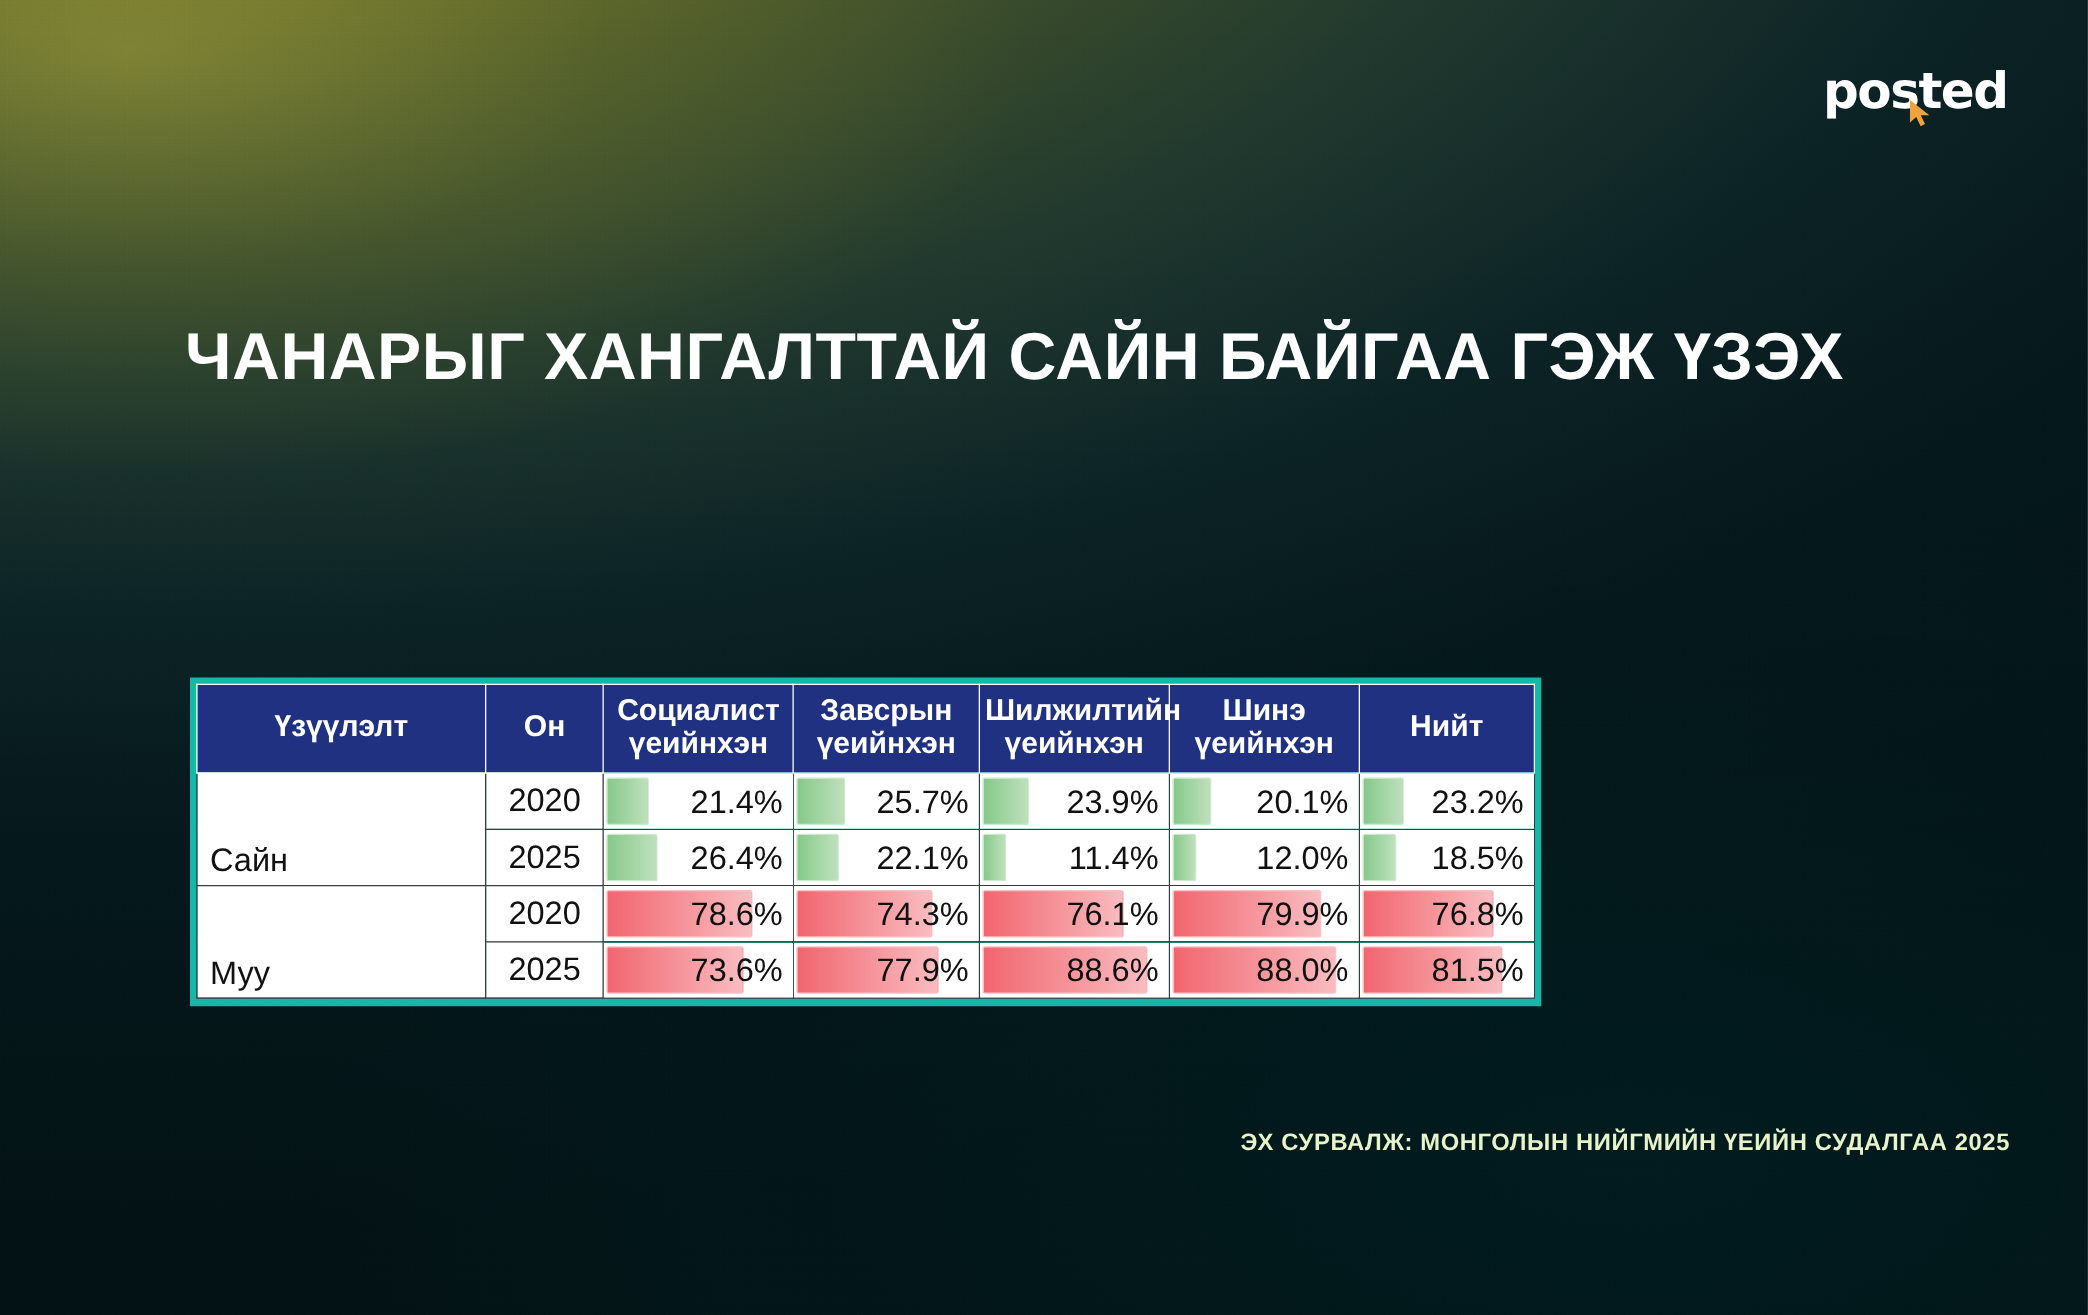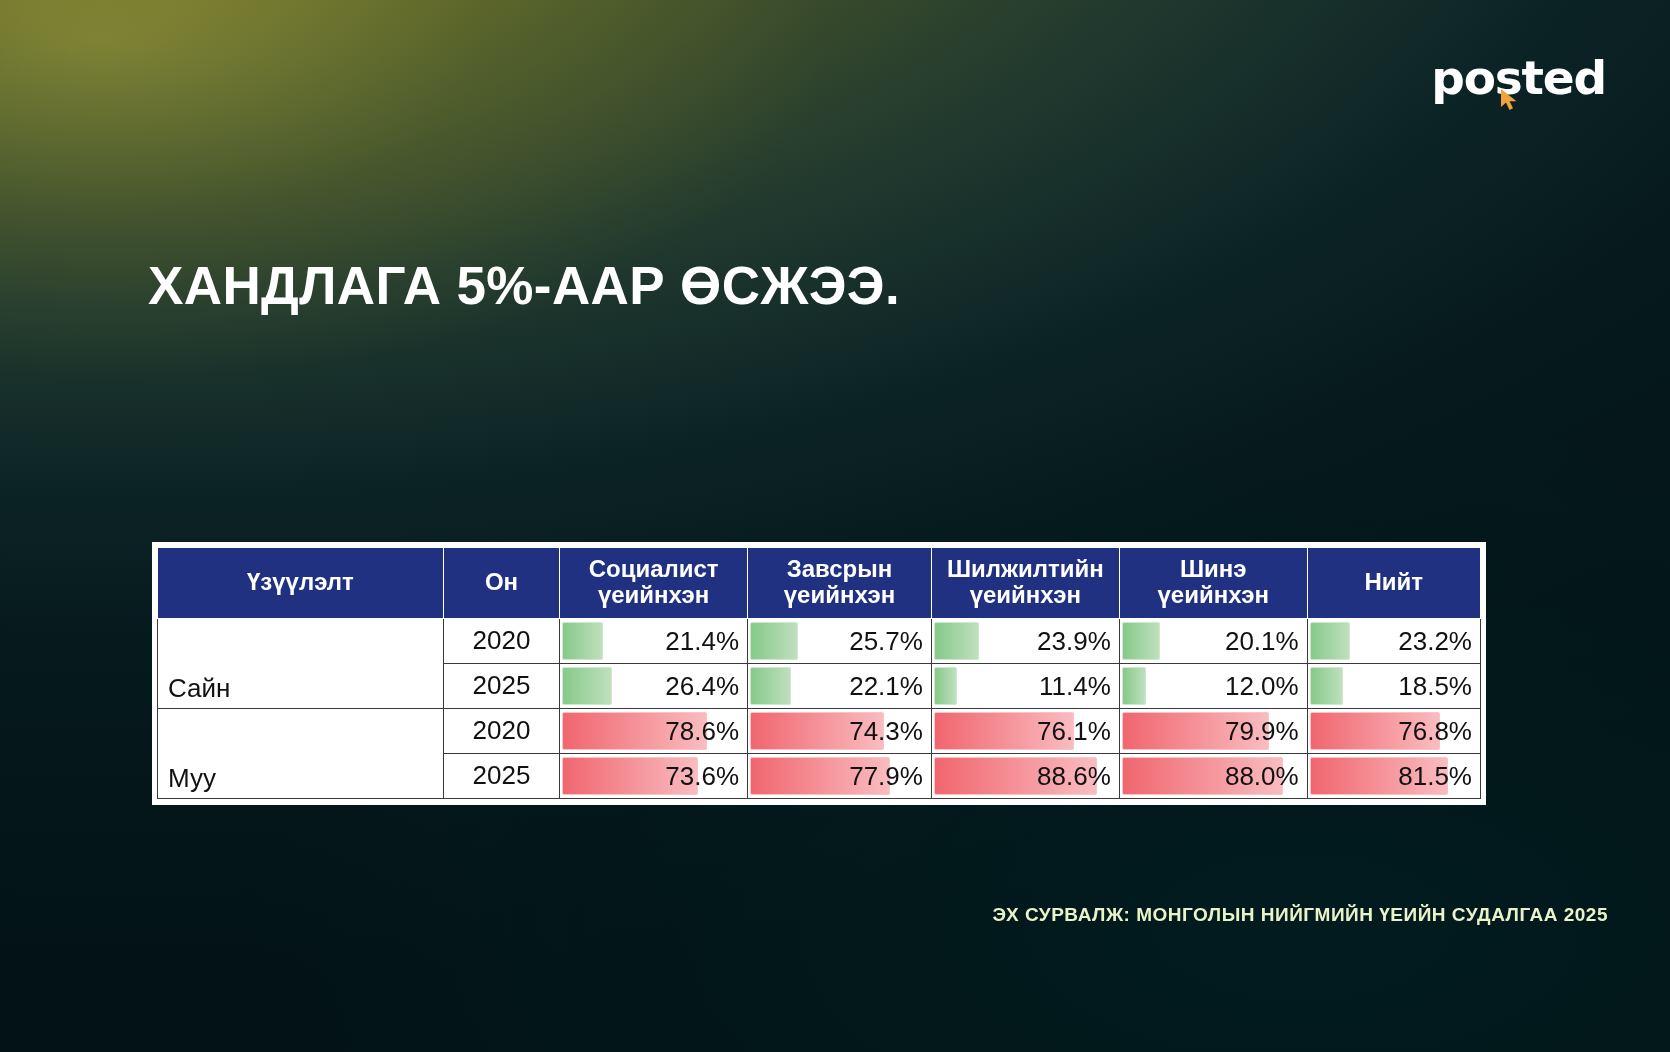--- a/index.html
+++ b/index.html
@@ -19,34 +19,34 @@
       radial-gradient(90% 70% at 78% 88%, rgba(0,30,34,.75) 0%, rgba(0,0,0,0) 70%);
   }
   #noise{position:absolute;inset:0;opacity:.085;
      background-image:
        repeating-linear-gradient(0deg, rgba(255,255,255,.10) 0px, rgba(0,0,0,.10) 1px, rgba(255,255,255,.06) 2px, rgba(0,0,0,.07) 3px),
        repeating-linear-gradient(90deg, rgba(255,255,255,.09) 0px, rgba(0,0,0,.09) 1px, rgba(255,255,255,.05) 2px, rgba(0,0,0,.06) 3px);
      mix-blend-mode:overlay;pointer-events:none;}
 
   
   #logo{position:absolute;right:64px;top:50px;display:flex;align-items:center;}
-  #logo .word{font-size:47px;font-weight:bold;color:#ffffff;letter-spacing:-1.2px;
+  #logo .word{font-size:40px;font-weight:bold;color:#ffffff;letter-spacing:-1.2px;
      font-family:"DejaVu Sans","Liberation Sans",sans-serif;position:relative;}
   #logo .cursor{position:absolute;left:72px;bottom:-3px;width:0;height:0;}
   #logo .cursor svg{display:block;}
 
   
   #headline{position:absolute;left:148px;top:252px;width:1340px;
      color:#ffffff;font-weight:bold;font-size:53px;line-height:1.30;
      letter-spacing:.4px;font-family:"Liberation Sans","DejaVu Sans",sans-serif;}
   #headline div{white-space:nowrap;}
 
   
-  #tablewrap{position:absolute;left:152px;top:542px;width:1334px;
-     background:#ffffff;padding:5px 5px 6px 5px;box-sizing:border-box;}
+  #tablewrap{position:absolute;left:152px;top:542px;width:1081px;
+     background:#14b8a6;padding:5px 5px 6px 5px;box-sizing:border-box;}
   table{border-collapse:collapse;width:100%;table-layout:fixed;
      font-family:"Liberation Sans","DejaVu Sans",sans-serif;}
   thead th{background:#1f3180;color:#ffffff;font-size:24px;font-weight:bold;
      text-align:center;padding:8px 4px 10px 4px;line-height:1.08;border:1px solid #ffffff;}
   thead th .l2{display:block;}
   tbody td{border:1px solid #3a3a3a;padding:0;height:44px;background:#ffffff;}
   td.lbl{font-size:26px;color:#111;padding-left:10px;vertical-align:bottom;
      padding-bottom:4px;border-right:1px solid #3a3a3a;}
   td.yr{font-size:26px;color:#111;text-align:center;font-weight:normal;margin-top:32px;}
   td.val{position:relative;}
@@ -74,21 +74,21 @@
 <div id="logo">
   <span class="word">posted</span>
   <span class="cursor">
     <svg width="22" height="24" viewBox="0 0 22 24" style="position:absolute;left:-3px;top:-20px;">
       <path d="M1 1 L1 19 L6 14.5 L9.5 22 L13 20.2 L9.6 13.2 L16.5 13.2 Z" fill="#f0a23c"></path>
     </svg>
   </span>
 </div>
 
 <div id="headline">
-  <div>ХАНДЛАГА 5%-ААР ӨСЖЭЭ.</div>
+  <div>ЧАНАРЫГ ХАНГАЛТТАЙ САЙН БАЙГАА ГЭЖ ҮЗЭХ</div>
 </div>
 
 <div id="tablewrap">
   <table>
     <colgroup>
       <col style="width:21.6%">
       <col style="width:8.8%">
       <col style="width:14.2%">
       <col style="width:13.9%">
       <col style="width:14.2%">

